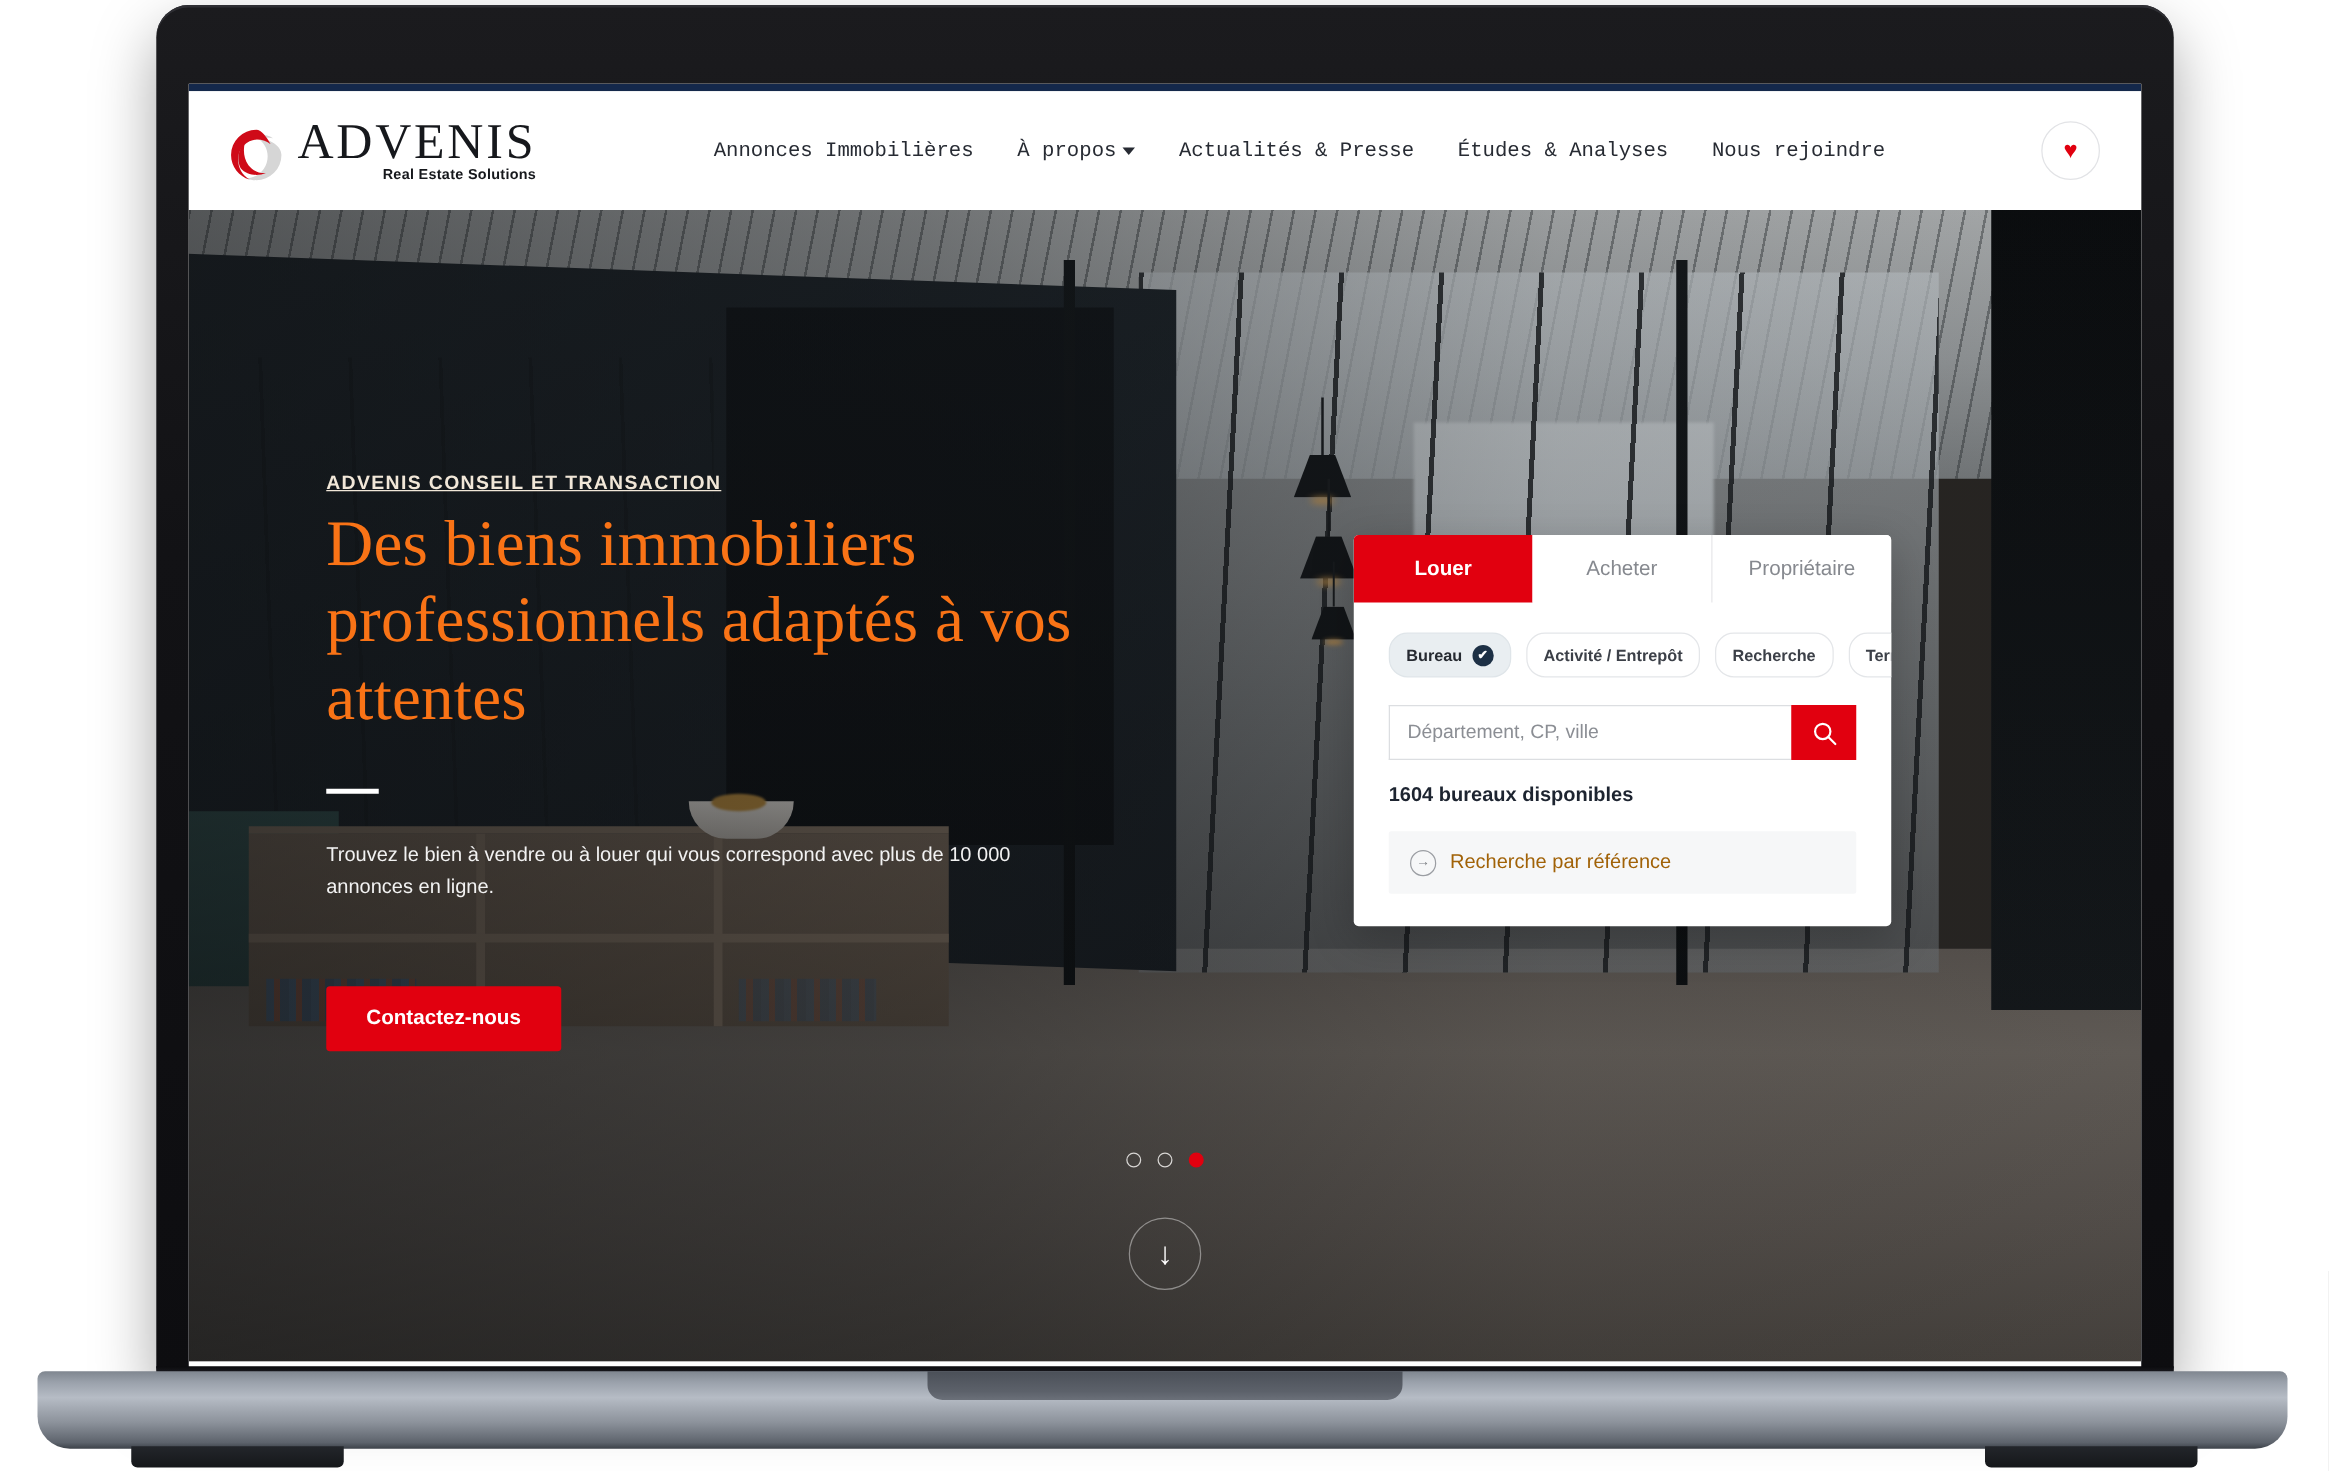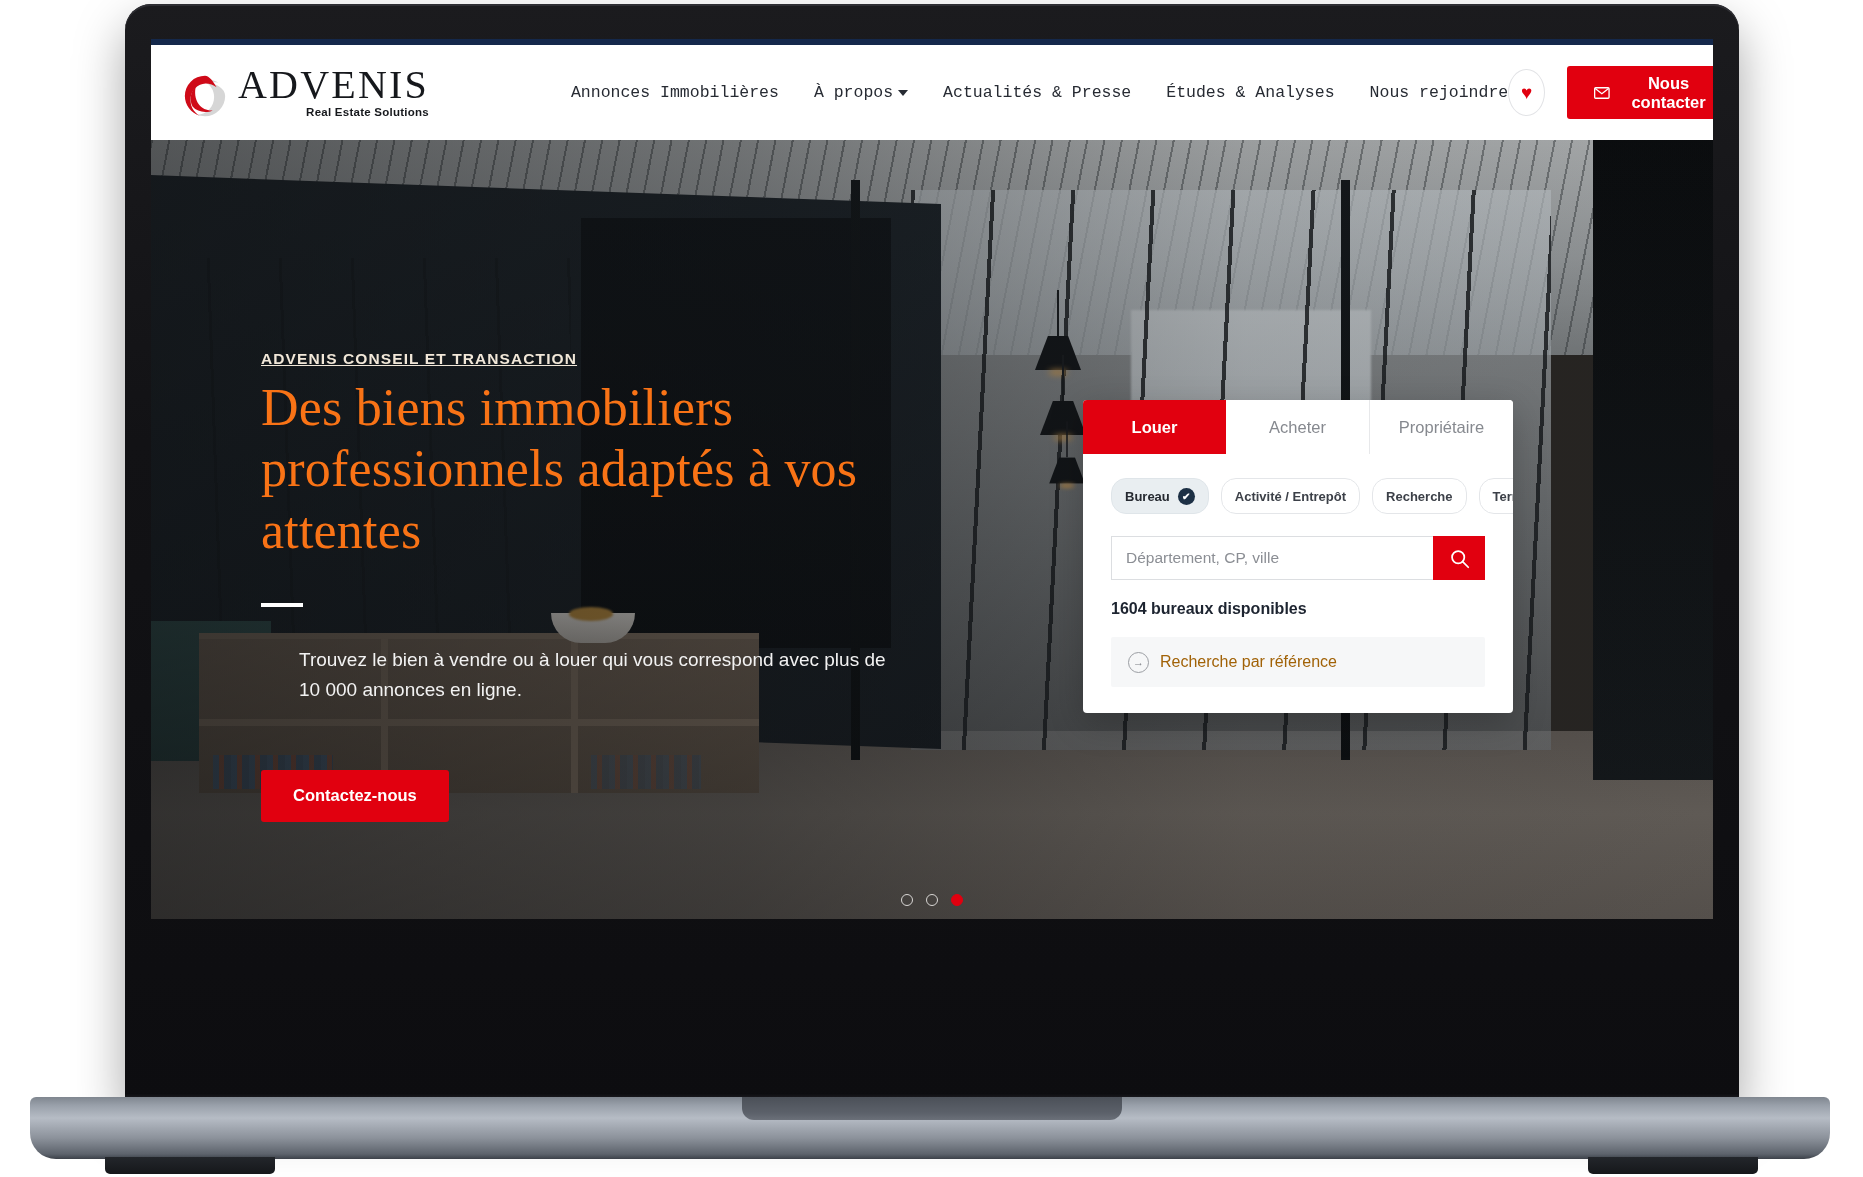--- a/index.html
+++ b/index.html
@@ -14,22 +14,22 @@
   #laptop-mockup { position:relative; width:1863px; height:1177px; }
 
   #laptop-lid {
     position:absolute; left:125px; top:4px;
     width:1614px; height:1098px;
     background:linear-gradient(180deg,#1b1b1e 0%,#121215 40%,#0d0d10 100%);
     border-radius:26px 26px 8px 8px;
     box-shadow:0 2px 0 #2e2e33 inset, 0 22px 50px rgba(0,0,0,.35);
   }
   #laptop-screen {
-    position:absolute; left:151px; top:39px;
-    width:1562px; height:880px;
+    position:absolute; left:151px; top:67px;
+    width:1562px; height:1052px;
     background:#fff; overflow:hidden;
   }
 
   #laptop-base {
     position:absolute; left:30px; top:1097px;
     width:1800px; height:62px;
     background:linear-gradient(180deg,#7f868f 0%,#9aa1ab 14%,#b6bcc5 34%,#8c929b 66%,#5d636c 92%,#3c4149 100%);
     border-radius:6px 6px 26px 26px;
   }
   #laptop-base-notch {
@@ -184,21 +184,21 @@
     font-size:15.5px; font-weight:bold; letter-spacing:1.1px;
     color:#f1e7d8;
     text-decoration:underline;
   }
   #hero-title {
     font-family:"Liberation Serif", serif;
     font-size:52px; line-height:1.18; color:#f97316; margin-top:9px;
     font-weight:normal; letter-spacing:.2px;
   }
   #hero-rule { width:42px; height:4px; background:#fff; margin:42px 0 38px 0; }
-  #hero-subtitle { font-size:19px; line-height:1.55; color:#f2f2f2; width:600px;margin-left:38px; }
+  #hero-subtitle { font-size:16px; line-height:1.55; color:#f2f2f2; width:600px; }
   #hero-cta {
     margin-top:66px; display:inline-flex; align-items:center; justify-content:center;
     background:#e1000f; color:#fff; border:none; border-radius:3px;
     height:52px; padding:0 32px; font-size:16.5px; font-weight:bold; cursor:pointer;
     font-family:"Liberation Sans", sans-serif;
   }
 
   
   #search-widget {
     position:absolute; right:200px; top:260px; width:430px;
@@ -307,27 +307,20 @@
           </a>
           <a class="nav-link">
             <span>Nous rejoindre</span>
           </a>
         </nav>
 
         <div id="header-actions">
           <div id="favorites-button">
             <span id="heart-icon">♥</span>
           </div>
-          <button id="contact-button">
-            <svg width="21" height="16" viewBox="0 0 24 18">
-              <rect x="1" y="1" width="22" height="16" rx="1.5" fill="none" stroke="#fff" stroke-width="2"></rect>
-              <path d="M1.8 2.2 12 10 22.2 2.2" fill="none" stroke="#fff" stroke-width="2"></path>
-            </svg>
-            <span>Nous contacter</span>
-          </button>
         </div>
       </header>
 
       <section id="hero">
 
         <div id="hero-photo">
           <div class="h-ceiling"></div>
           <div class="h-ceiling-slats"></div>
           <div class="h-floor"></div>
           <div class="h-corridor-end"></div>

